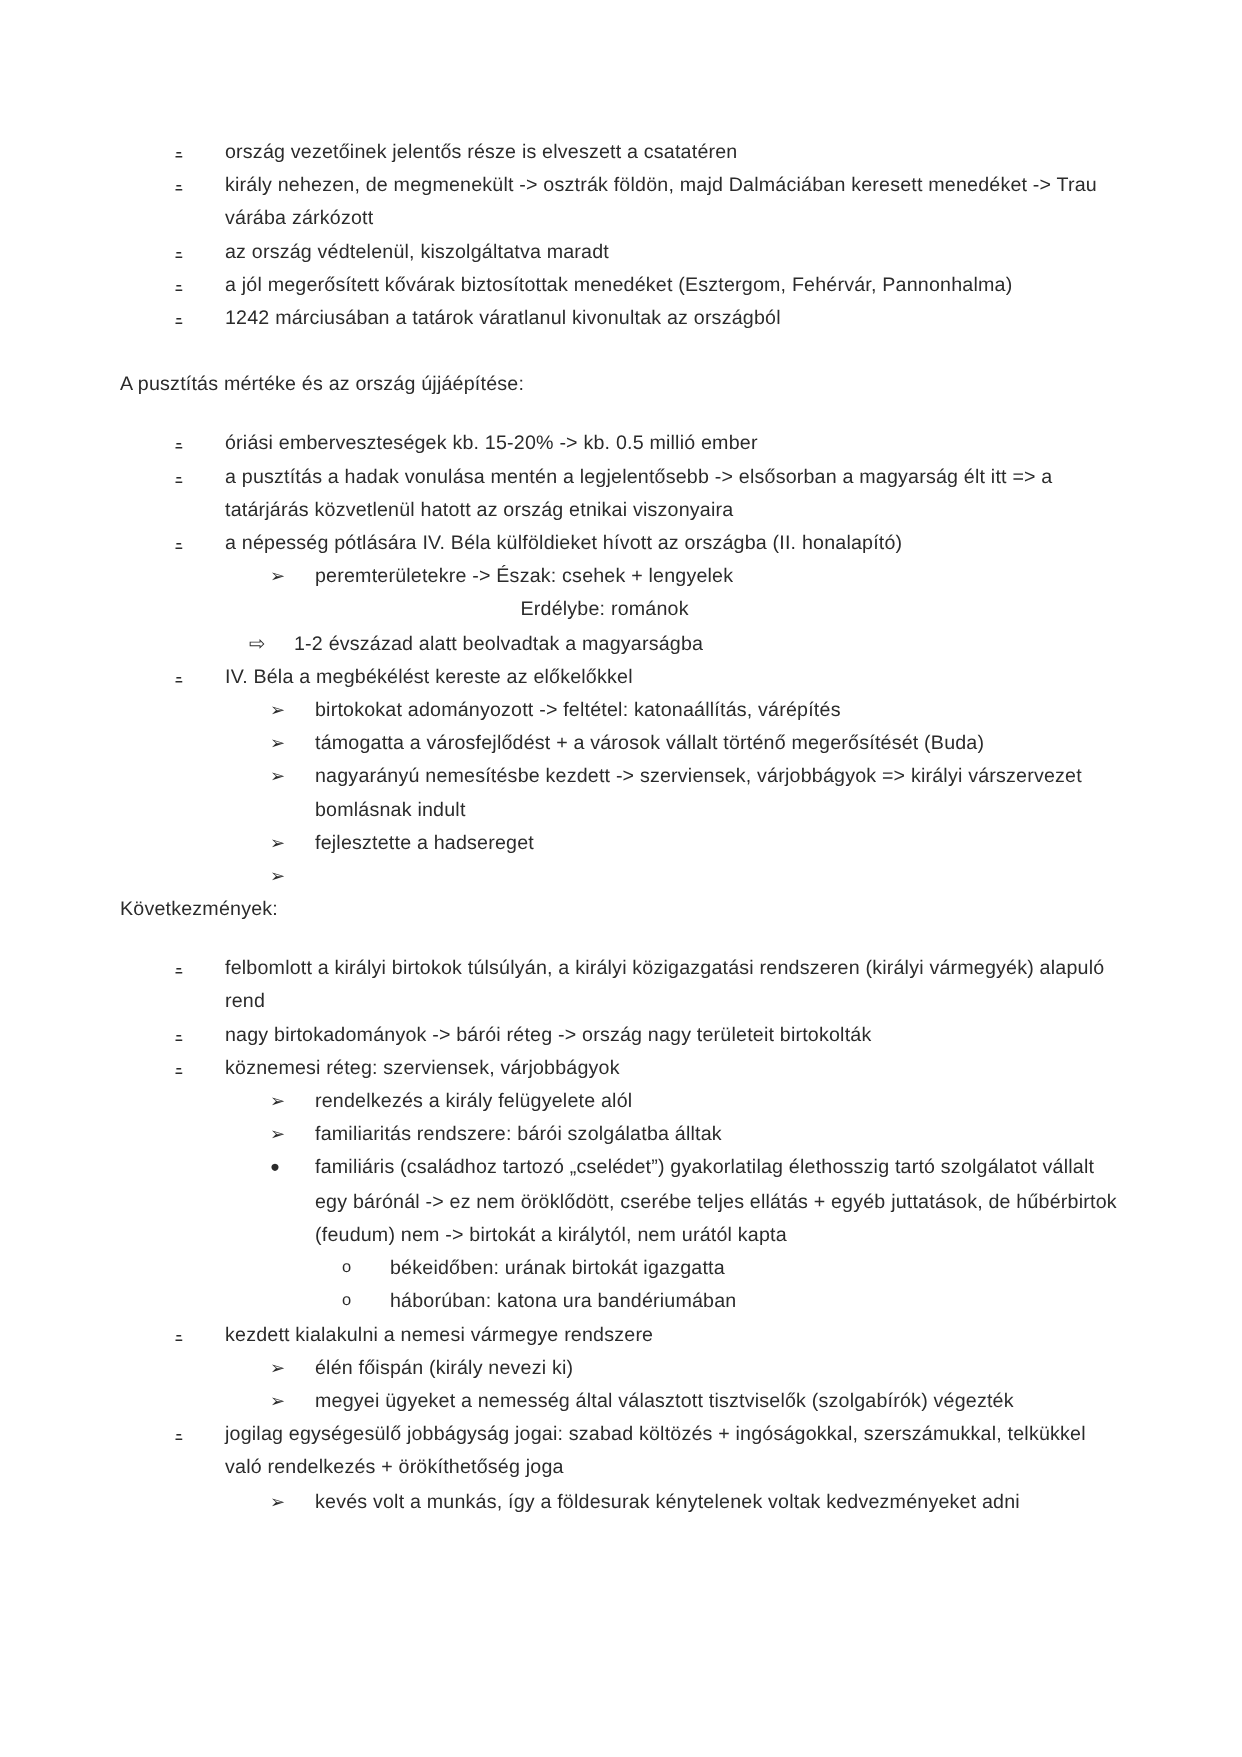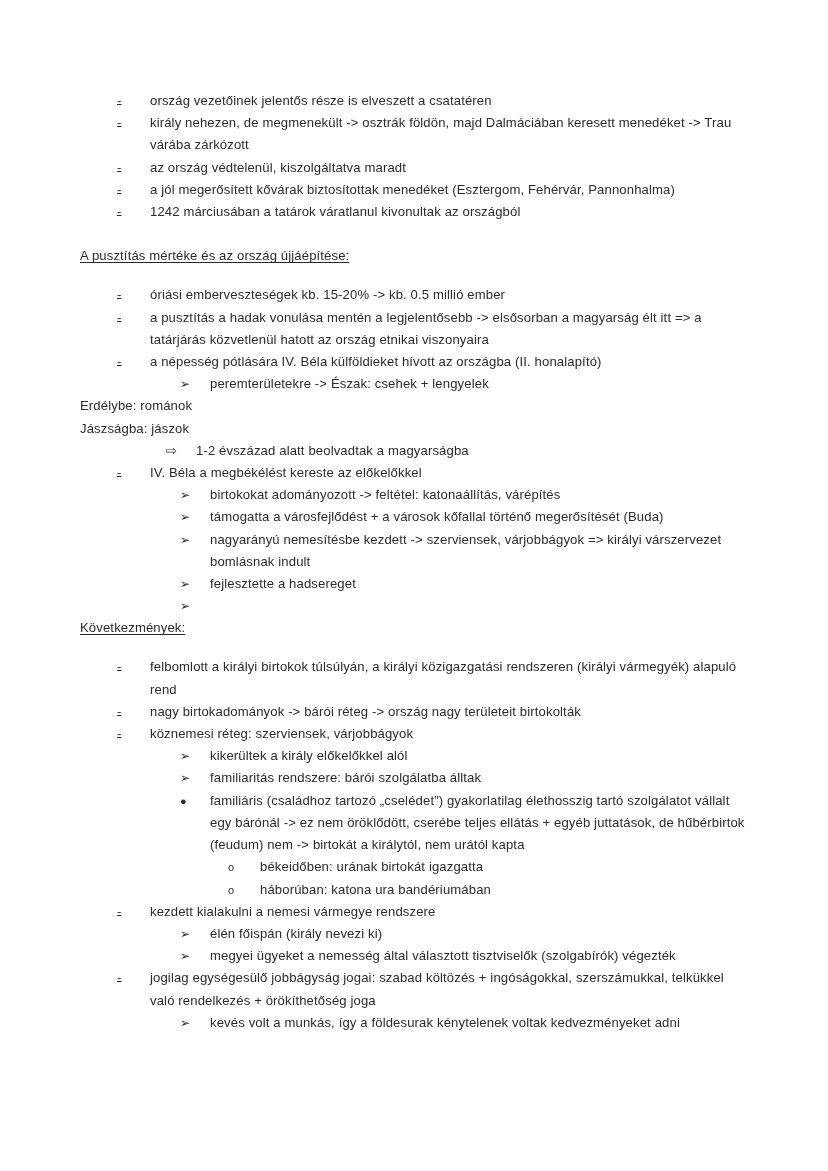--- a/index.html
+++ b/index.html
@@ -40,21 +40,20 @@
 
   
   .heading {
     margin-left: 0px;
     margin-top: 22px;
     margin-bottom: 8px;
     font-size: 13.1px;
     line-height: 22.2px;
   }
   .heading .u {
-    text-decoration: underline;
     text-underline-offset: 2px;
   }
 
   
   .l1 {
     margin-left: 37px;
     padding-left: 33px;
     text-indent: 0;
   }
   .l1 > .mk {
@@ -111,20 +110,21 @@
     position: absolute;
     left: 0;
     top: 0;
     width: 20px;
     font-size: 11px;
     line-height: 22.2px;
   }
 
   
   .plain-deep {
+    margin-left: 267px;
   }
 
   .gap-sm { height: 9px; }
 </style>
 </head>
 <body>
 
 <div class="page">
   <div class="content">
 
@@ -173,42 +173,39 @@
     </div>
 
     <div>
       <div class="line l2">
         <span class="mk">➢</span>
         <span>peremterületekre  -&gt; Észak: csehek + lengyelek</span>
       </div>
       <div class="line plain-deep">
         <span>Erdélybe: románok</span>
       </div>
-      <div class="line plain-deep">
-        <span>Jászságba: jászok</span>
-      </div>
       <div class="line l2arrow">
         <span class="mk">⇨</span>
         <span>1-2 évszázad alatt beolvadtak a magyarságba</span>
       </div>
     </div>
 
     <div class="line l1">
       <span class="mk">-</span>
       <span>IV. Béla a megbékélést kereste az előkelőkkel</span>
     </div>
 
     <div>
       <div class="line l2">
         <span class="mk">➢</span>
         <span>birtokokat adományozott -&gt; feltétel: katonaállítás, várépítés</span>
       </div>
       <div class="line l2">
         <span class="mk">➢</span>
-        <span>támogatta a városfejlődést + a városok kőfallal történő megerősítését (Buda)</span>
+        <span>támogatta a városfejlődést + a városok vállalt történő megerősítését (Buda)</span>
       </div>
       <div class="line l2">
         <span class="mk">➢</span>
         <span>nagyarányú nemesítésbe kezdett -&gt; szerviensek, várjobbágyok =&gt; királyi várszervezet bomlásnak indult</span>
       </div>
       <div class="line l2">
         <span class="mk">➢</span>
         <span>fejlesztette a hadsereget</span>
       </div>
       <div class="line l2">
@@ -233,21 +230,21 @@
       </div>
       <div class="line l1">
         <span class="mk">-</span>
         <span>köznemesi réteg: szerviensek, várjobbágyok</span>
       </div>
     </div>
 
     <div>
       <div class="line l2">
         <span class="mk">➢</span>
-        <span>kikerültek a király előkelőkkel alól</span>
+        <span>rendelkezés a király felügyelete alól</span>
       </div>
       <div class="line l2">
         <span class="mk">➢</span>
         <span>familiaritás rendszere: bárói szolgálatba álltak</span>
       </div>
       <div class="line l2 l2dot">
         <span class="mk">●</span>
         <span>familiáris (családhoz tartozó „cselédet”) gyakorlatilag élethosszig tartó szolgálatot vállalt egy bárónál -&gt; ez nem öröklődött, cserébe teljes ellátás + egyéb juttatások, de hűbérbirtok (feudum) nem -&gt; birtokát a királytól, nem urától kapta</span>
       </div>
       <div class="line l3">

